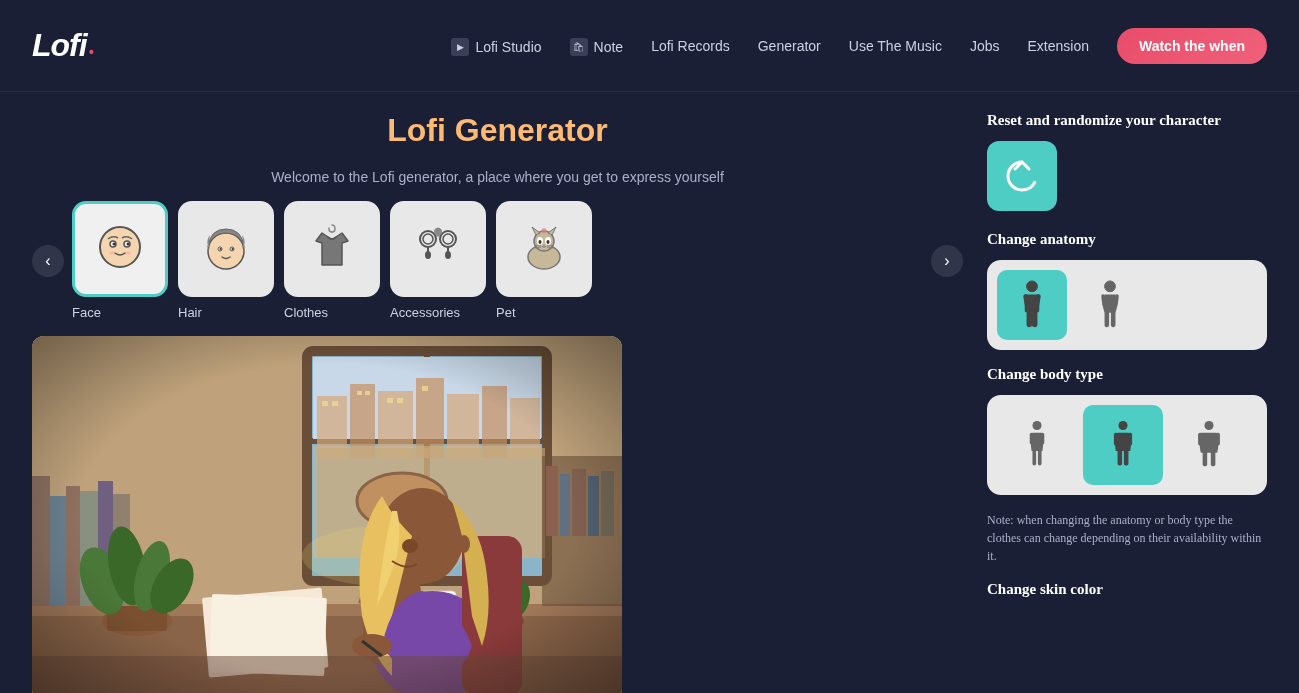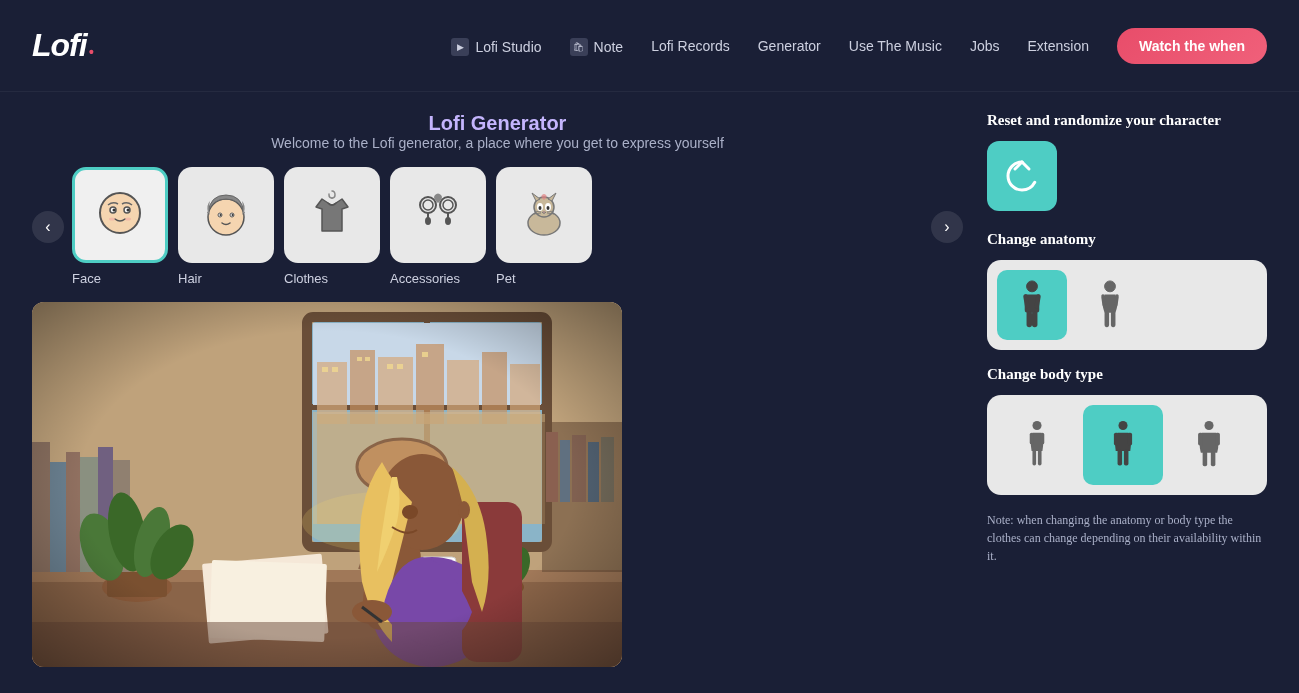--- a/index.html
+++ b/index.html
@@ -87,24 +87,24 @@
     .left-section {
       flex: 1;
     }
 
     
     .page-header {
       text-align: center;
       padding: 20px 0 16px;
     }
     .page-title {
-      font-size: 20px;
+      font-size: 32px;
       font-weight: 700;
-      color: #c4b5fd;
-      margin-bottom: 0;
+      color: #fdba74;
+      margin-bottom: 20px;
     }
     .page-subtitle {
       font-size: 14px;
       color: #aab0c8;
     }
 
     
     .category-selector {
       display: flex;
       align-items: center;
@@ -616,15 +616,16 @@
           <rect x="6" y="14" width="5" height="14" rx="2" fill="#666"></rect>
           <rect x="25" y="14" width="5" height="14" rx="2" fill="#666"></rect>
           <rect x="11" y="34" width="5" height="17" rx="2" fill="#666"></rect>
           <rect x="20" y="34" width="5" height="17" rx="2" fill="#666"></rect>
         </svg>
       </button>
     </div>
 
     <p class="note-text">Note: when changing the anatomy or body type the clothes can change depending on their availability within it.</p>
 
+    <div class="skin-color-title">Change skin color</div>
 
   </div>
 </div>
 
 </body></html>

